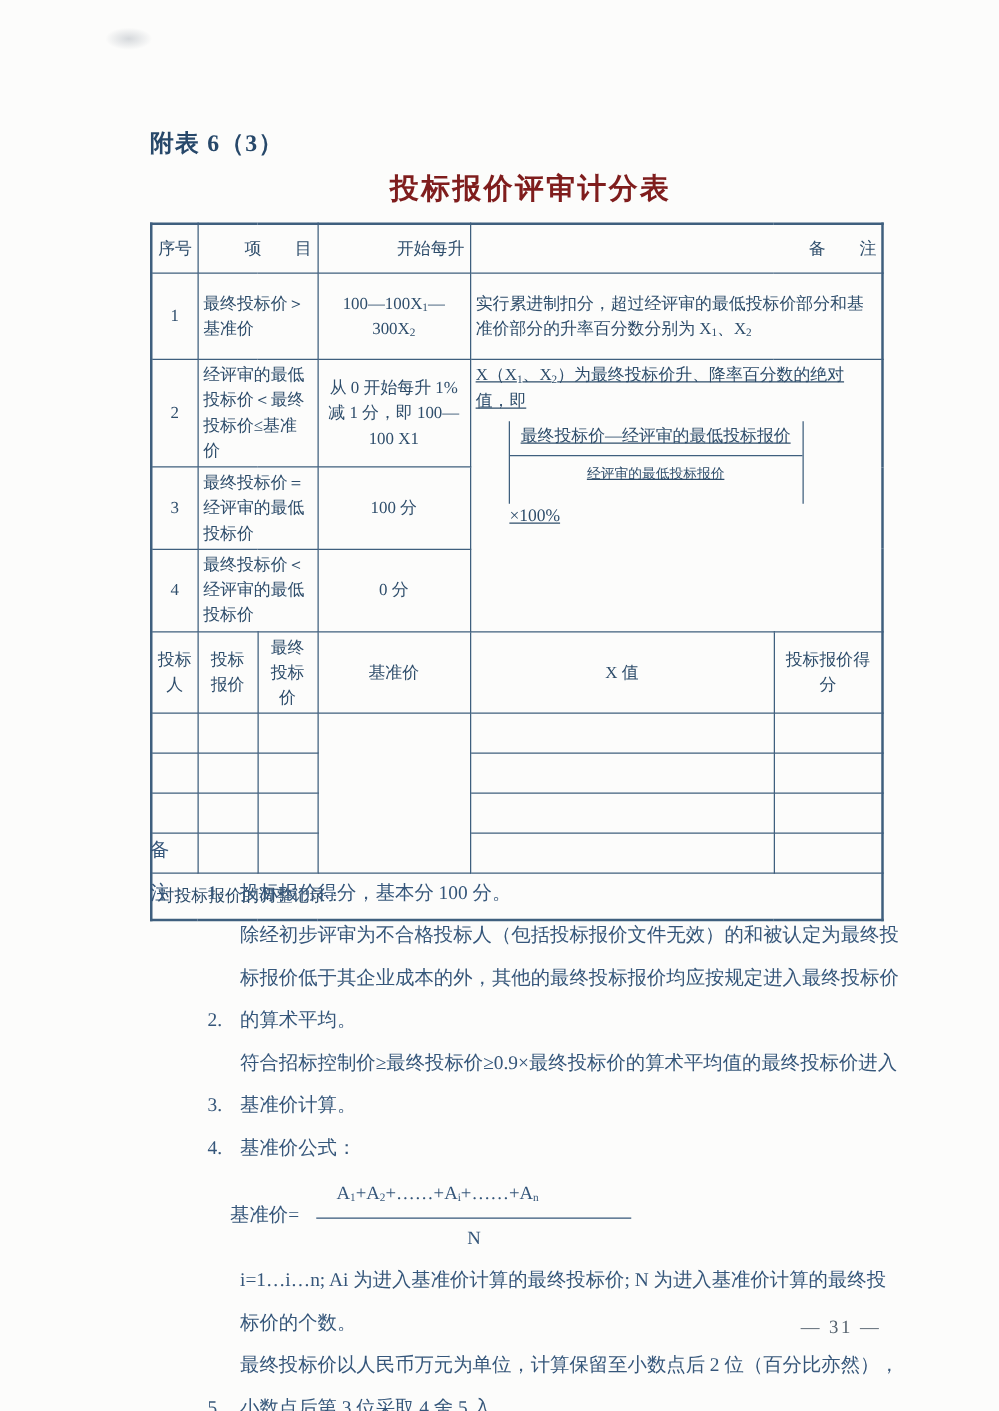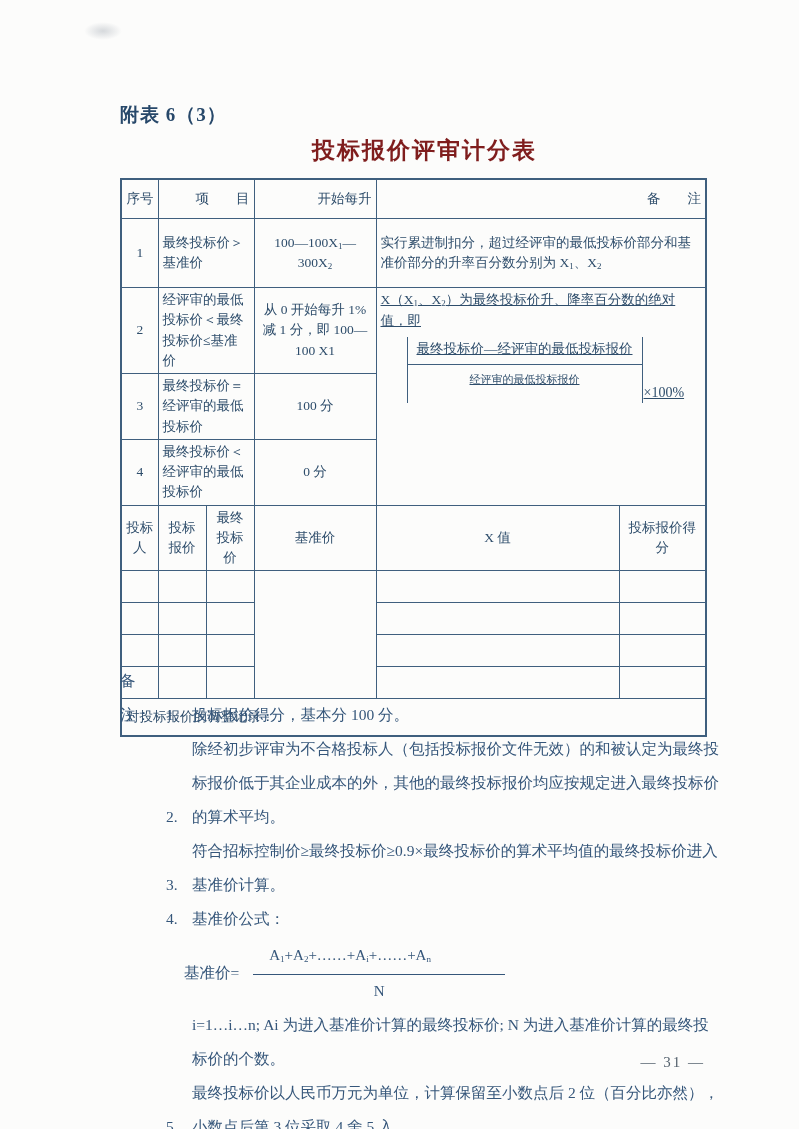--- a/index.html
+++ b/index.html
@@ -42,21 +42,21 @@
   .r-bid td { height:46px; text-align:center; padding:2px 2px; }
   .r-data td { height:27px; }
   .r-rec td { height:32px; vertical-align:top; text-align:left; padding:4px 7px; font-size:14px; }
   .c-seq { text-align:center; }
   .c-item { text-align:left; padding:3px 4px 3px 5px; }
   .c-crit { text-align:center; }
   .c-rem { text-align:left; padding:4px 8px; }
   .c-rem-merged { text-align:left; vertical-align:top !important; padding:5px 8px;text-decoration:underline; }
   sub { font-size:9px; vertical-align:-2px; letter-spacing:0; }
   
-  .frac-wrap { display:flex; align-items:flex-end; margin:6px 0 0 26px; }
+  .frac-wrap { display:flex; align-items:flex-start; margin:6px 0 0 26px;flex-direction:column; }
   .frac {
     border-left:1.7px solid #3f5f7e; border-right:1.7px solid #3f5f7e;
     width:234px; text-align:center; flex:none;
   }
   .frac .num { border-bottom:1.7px solid #3f5f7e; padding:2px 1px 5px; font-size:13.5px; }
   .frac .den { padding:6px 1px 15px; font-size:11px; }
   .mult { font-size:14px; margin-left:1px; flex:none; }
   
   .notes {
     position:absolute; left:120px; top:664px; width:600px;

